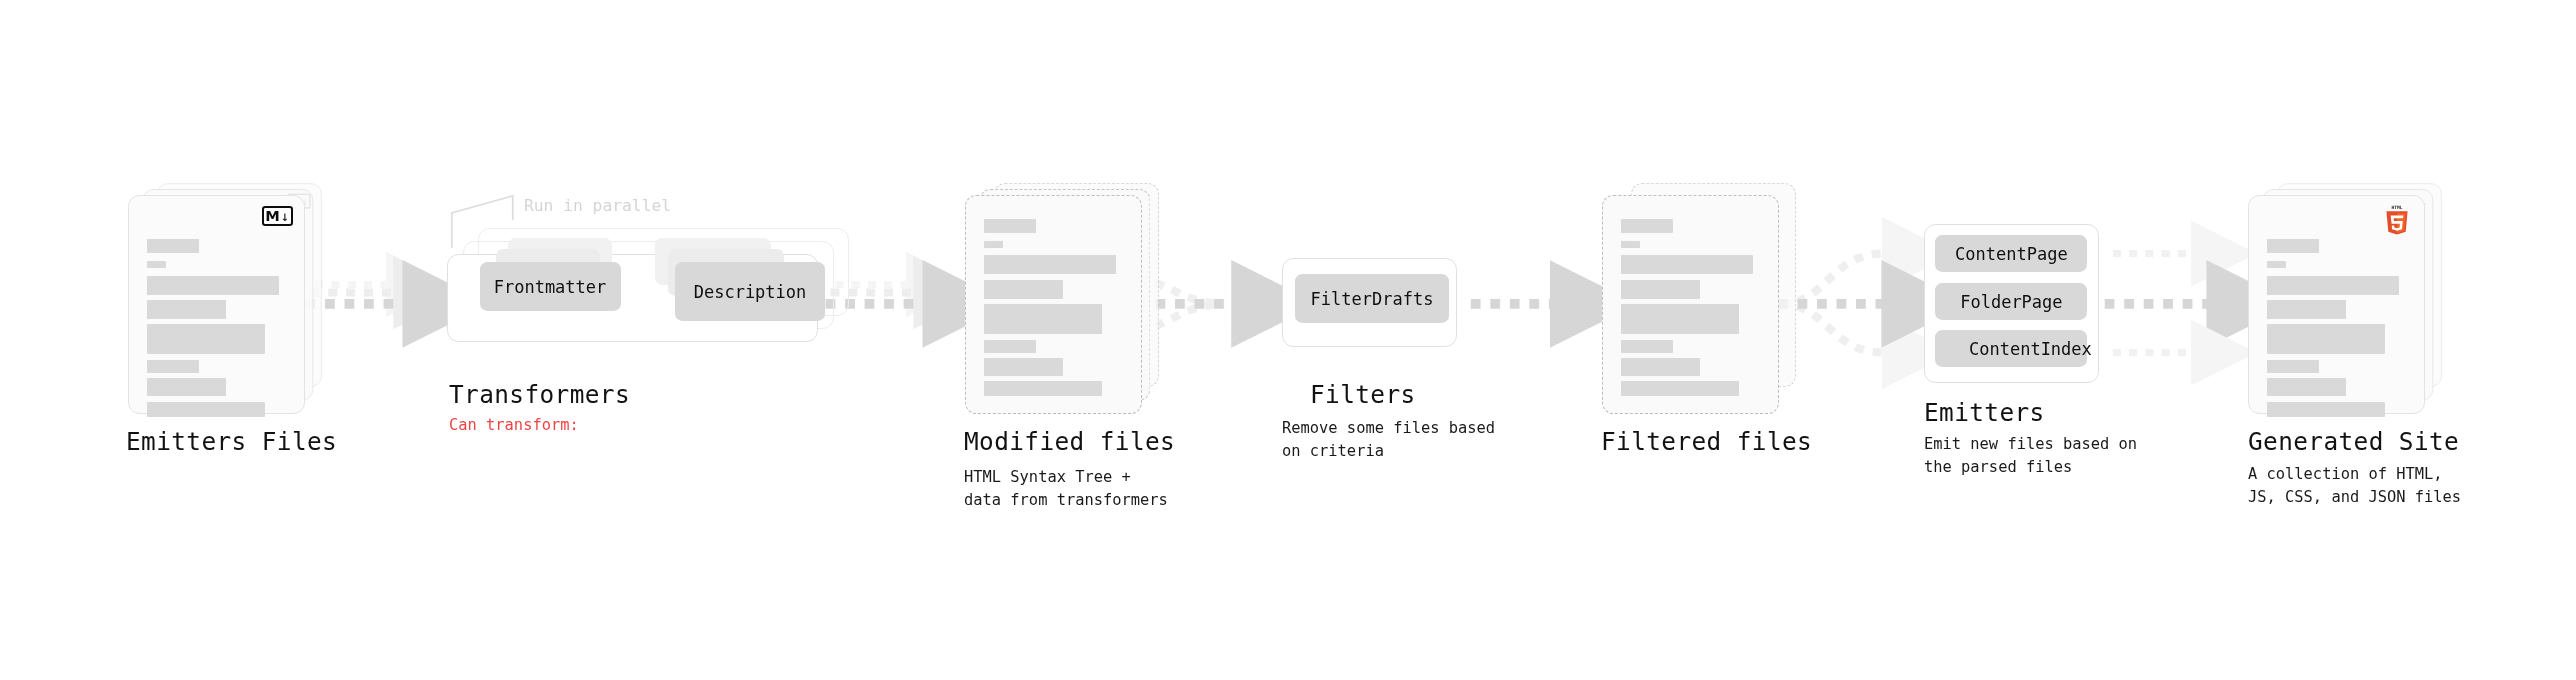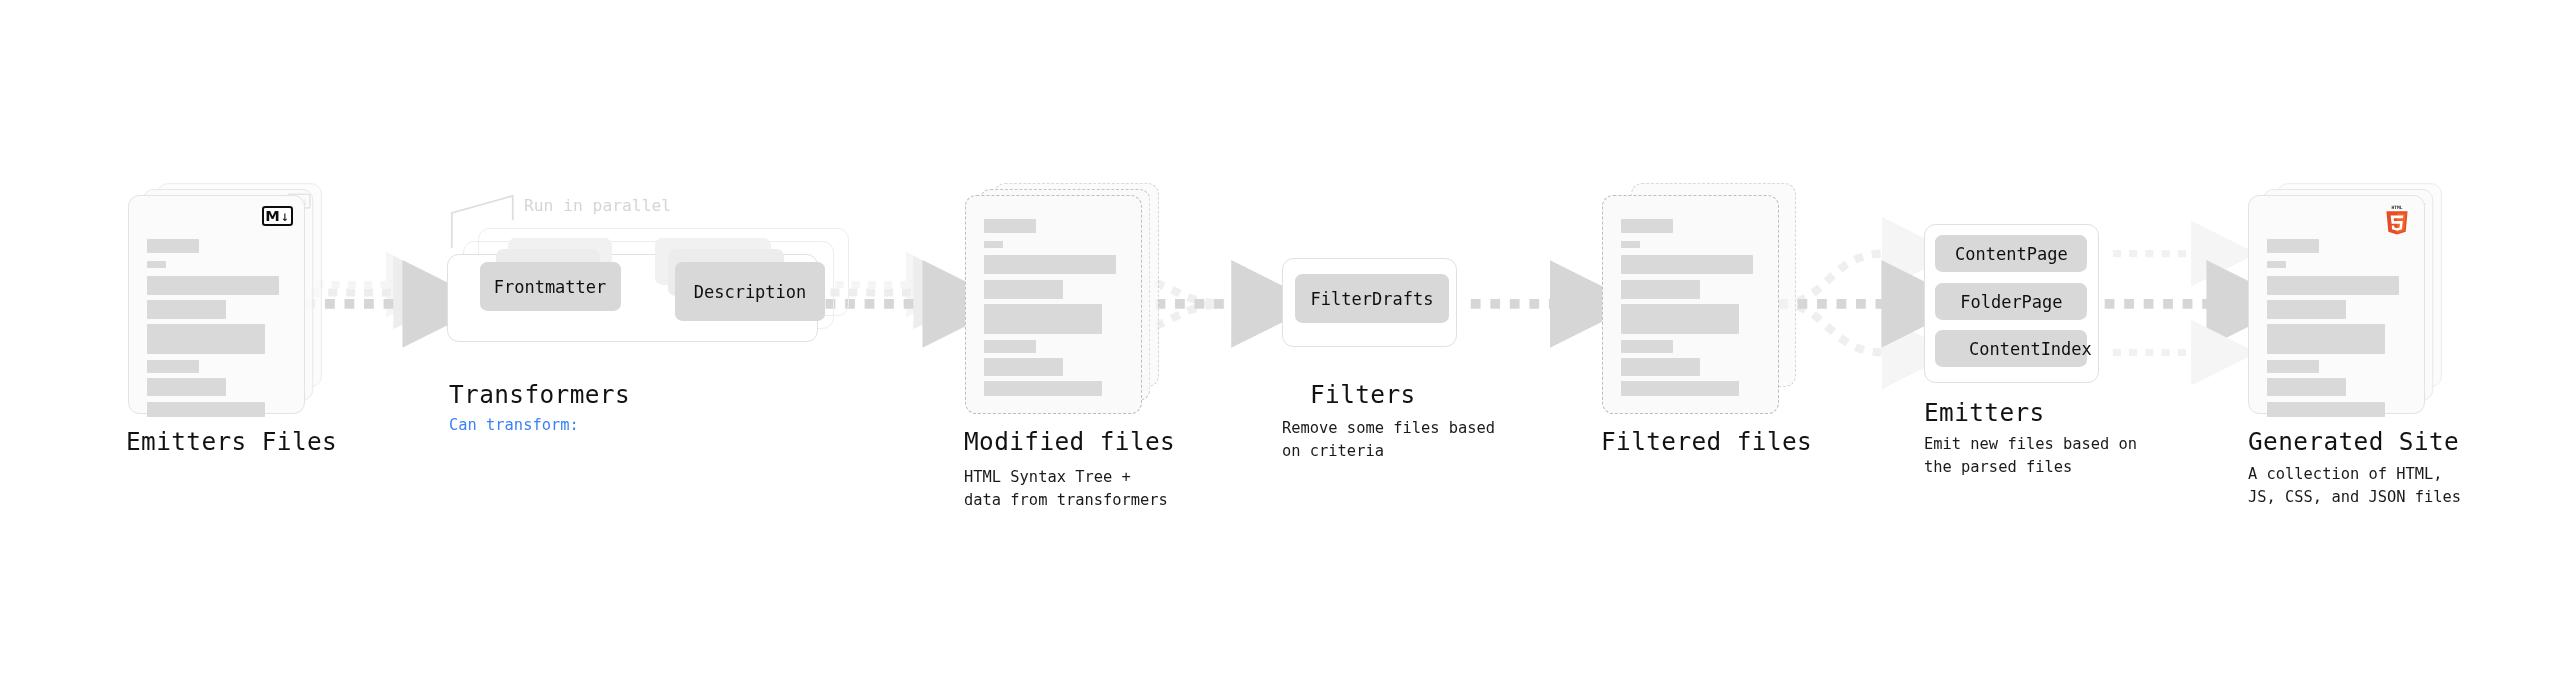--- a/index.html
+++ b/index.html
@@ -12,21 +12,21 @@
 
   
   .abs{position:absolute;}
   .title{
     font-size:24.4px;font-weight:400;letter-spacing:0.4px;
     color:#121212;white-space:nowrap;
   }
   .desc{
     font-size:15.4px;line-height:1.5;color:#1a1a1a;white-space:pre-line;
   }
-  .caption-small{font-size:15.4px;line-height:1.55;color:#3b82f6;}
+  .caption-small{font-size:15.4px;line-height:1.55;color:#ef4444;}
 
   
   .filestack{position:absolute;width:244px;height:244px;}
   .fcard{
     position:absolute;left:0;top:0;width:177px;height:219px;
     background:#fbfbfb;border:1.3px solid #e3e3e3;border-radius:11.4px;
     box-sizing:border-box;
   }
   .fcard.dashed{background:#fafafa;border:1.3px dashed #bdbdbd;}
   .fcard.l1{transform:translate(23px,-19.5px) scale(.93);opacity:.75;}

